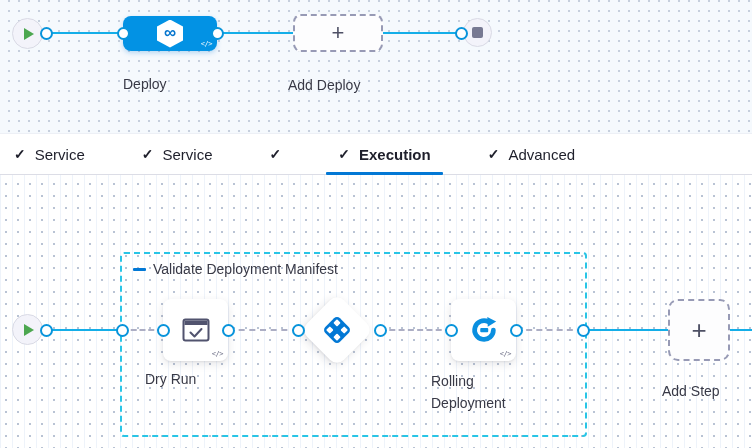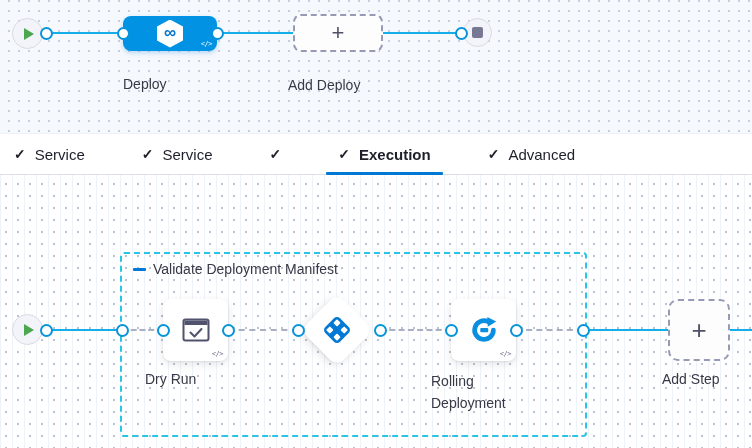--- a/index.html
+++ b/index.html
@@ -238,16 +238,16 @@
     <div class="port" style="left:509.5px; top:148.5px;"></div>
     <div class="port" style="left:576.5px; top:148.5px;"></div>
 
     <div class="node-label" style="left:145px; top:193px; width:100px;">
       <div>Dry Run</div>
     </div>
     <div class="node-label" style="left:431px; top:195px; width:100px;">
       <div>Rolling</div>
       <div>Deployment</div>
     </div>
-    <div class="node-label" style="left:662px; top:193px; width:74px;">Add Step</div>
+    <div class="node-label" style="left:662px; top:205px; width:74px;">Add Step</div>
   </div>
 
 </div>
 
 </body></html>

